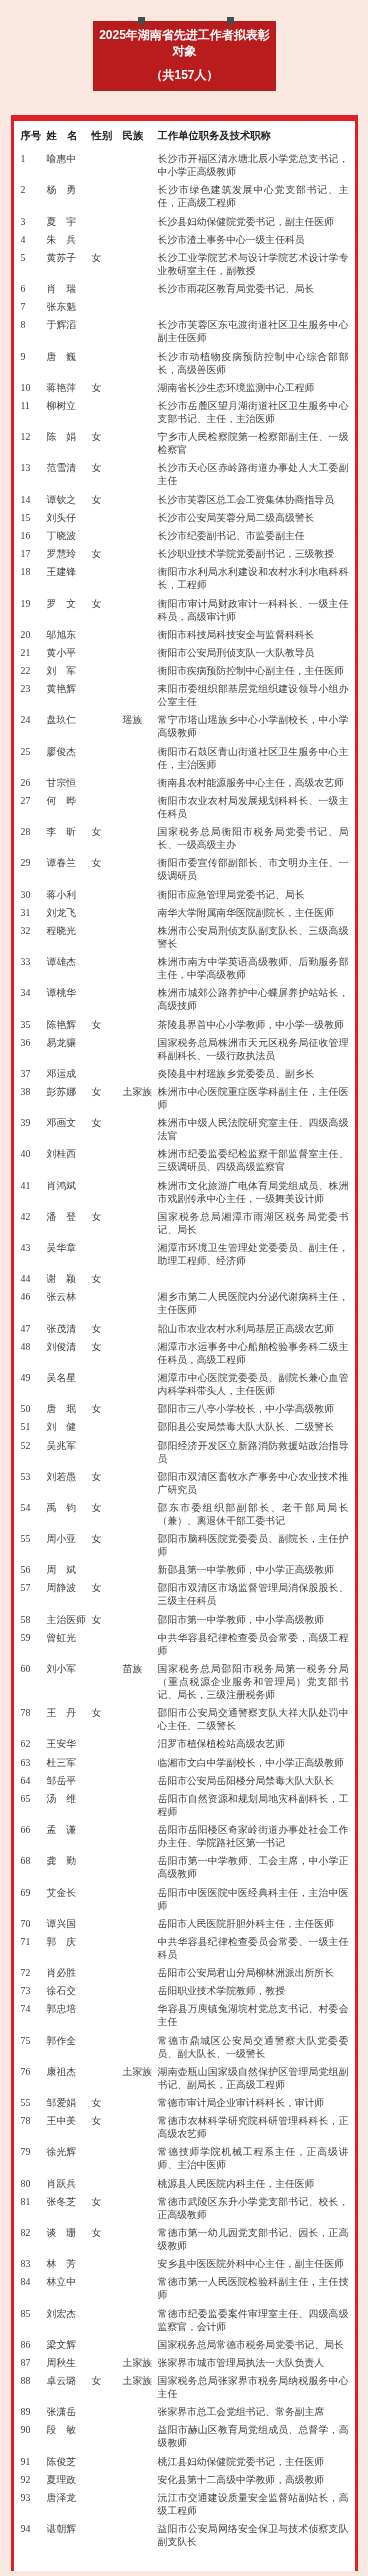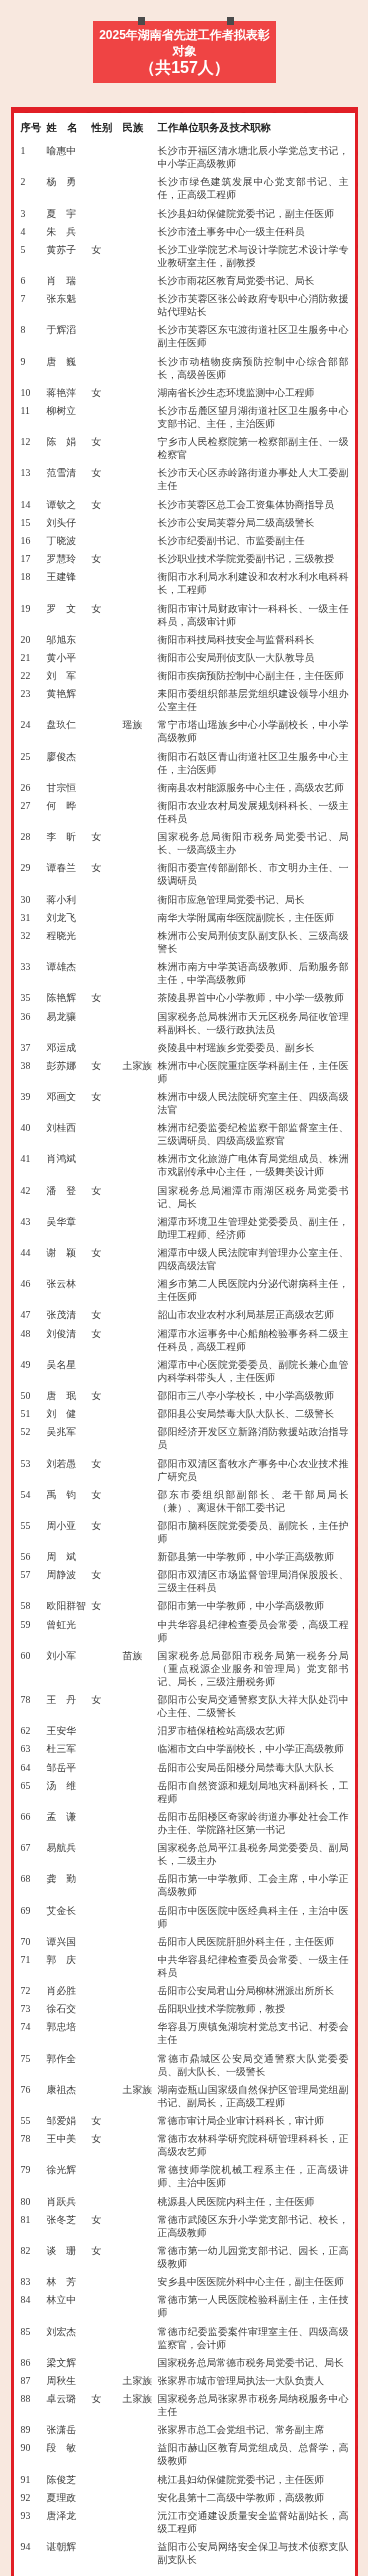--- a/index.html
+++ b/index.html
@@ -11,29 +11,29 @@
     color:#3b3b3b;
   }
   .page{position:relative;width:369px;}
 
   
   .title-box{
     position:relative;
     width:183px;
     margin:0 auto;
     margin-top:20.6px;
-    background:#ef4444;
+    background:#b91c1c;
     color:#ffffff;
     text-align:center;
     padding:6.7px 3.1px 7.7px 3.1px;
     box-sizing:border-box;
     font-family:"Liberation Sans","DejaVu Sans",sans-serif;
   }
   .title-box .t1{font-size:12px;font-weight:bold;line-height:16px;}
-  .title-box .t2{font-size:16px;font-weight:bold;line-height:15px;margin-top:1px;text-align:center;}
+  .title-box .t2{font-size:12px;font-weight:bold;line-height:15px;margin-top:9px;text-align:center;}
   .pin{
     position:absolute;
     top:-4.1px;
     width:6.7px;height:8.8px;
     background:#4b4b4b;
   }
   .pin.left{left:45px;}
   .pin.right{left:134px;}
 
   
@@ -139,21 +139,20 @@
     <span class="cell"></span>
     <span class="cell"></span>
     <span class="cell job">长沙市雨花区教育局党委书记、局长</span>
   </div>
 
   <div class="trow">
     <span class="cell">7</span>
     <span class="cell">张东魁</span>
     <span class="cell"></span>
     <span class="cell"></span>
-    <span class="cell job">长沙市芙蓉区张公岭政府专职中心消防救援站代理站长</span>
   </div>
 
   <div class="trow">
     <span class="cell">8</span>
     <span class="cell">于辉滔</span>
     <span class="cell"></span>
     <span class="cell"></span>
     <span class="cell job">长沙市芙蓉区东屯渡街道社区卫生服务中心副主任医师</span>
   </div>
 
@@ -350,20 +349,27 @@
   </div>
 
   <div class="trow">
     <span class="cell">33</span>
     <span class="cell">谭雄杰</span>
     <span class="cell"></span>
     <span class="cell"></span>
     <span class="cell job">株洲市南方中学英语高级教师、后勤服务部主任，中学高级教师</span>
   </div>
 
+  <div class="trow">
+    <span class="cell">34</span>
+    <span class="cell">谭桃华</span>
+    <span class="cell"></span>
+    <span class="cell"></span>
+    <span class="cell job">株洲市城郊公路养护中心蝶屏养护站站长，高级技师</span>
+  </div>
 
   <div class="trow">
     <span class="cell">35</span>
     <span class="cell">陈艳辉</span>
     <span class="cell">女</span>
     <span class="cell"></span>
     <span class="cell job">茶陵县界首中心小学教师，中小学一级教师</span>
   </div>
 
   <div class="trow">
@@ -428,21 +434,20 @@
     <span class="cell"></span>
     <span class="cell"></span>
     <span class="cell job">湘潭市环境卫生管理处党委委员、副主任，助理工程师、经济师</span>
   </div>
 
   <div class="trow">
     <span class="cell">44</span>
     <span class="cell">谢　颖</span>
     <span class="cell">女</span>
     <span class="cell"></span>
-    <span class="cell job">湘潭市中级人民法院审判管理办公室主任、四级高级法官</span>
   </div>
 
 
   <div class="trow">
     <span class="cell">46</span>
     <span class="cell">张云林</span>
     <span class="cell"></span>
     <span class="cell"></span>
     <span class="cell job">湘乡市第二人民医院内分泌代谢病科主任，主任医师</span>
   </div>
@@ -530,21 +535,21 @@
   <div class="trow">
     <span class="cell">57</span>
     <span class="cell">周静波</span>
     <span class="cell">女</span>
     <span class="cell"></span>
     <span class="cell job">邵阳市双清区市场监督管理局消保股股长、三级主任科员</span>
   </div>
 
   <div class="trow">
     <span class="cell">58</span>
-    <span class="cell">欧阳群智</span>
+    <span class="cell">主治医师</span>
     <span class="cell">女</span>
     <span class="cell"></span>
     <span class="cell job">邵阳市第一中学教师，中小学高级教师</span>
   </div>
 
   <div class="trow">
     <span class="cell">59</span>
     <span class="cell">曾虹光</span>
     <span class="cell"></span>
     <span class="cell"></span>
@@ -600,27 +605,20 @@
   </div>
 
   <div class="trow">
     <span class="cell">66</span>
     <span class="cell">孟　谦</span>
     <span class="cell"></span>
     <span class="cell"></span>
     <span class="cell job">岳阳市岳阳楼区奇家岭街道办事处社会工作办主任、学院路社区第一书记</span>
   </div>
 
-  <div class="trow">
-    <span class="cell">67</span>
-    <span class="cell">易航兵</span>
-    <span class="cell"></span>
-    <span class="cell"></span>
-    <span class="cell job">国家税务总局平江县税务局党委委员、副局长，二级主办</span>
-  </div>
 
   <div class="trow">
     <span class="cell">68</span>
     <span class="cell">龚　勤</span>
     <span class="cell"></span>
     <span class="cell"></span>
     <span class="cell job">岳阳市第一中学教师、工会主席，中小学正高级教师</span>
   </div>
 
   <div class="trow">

